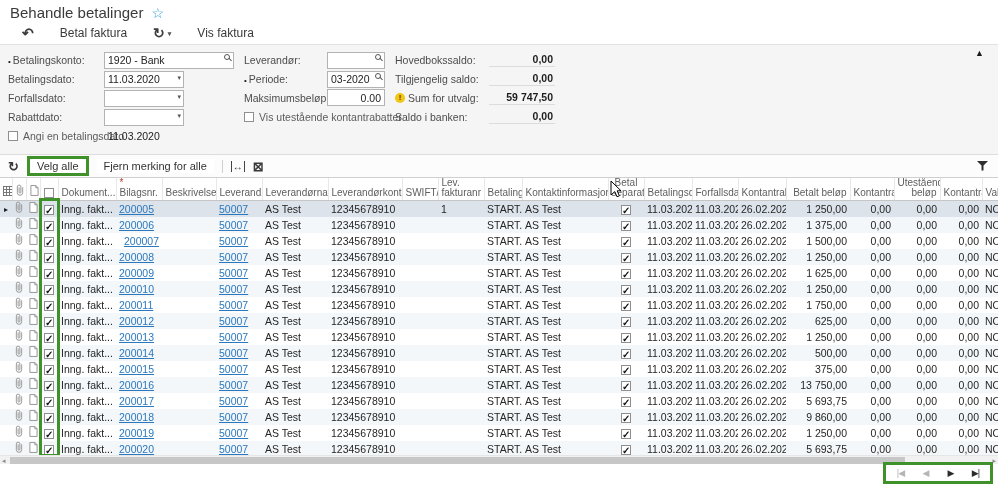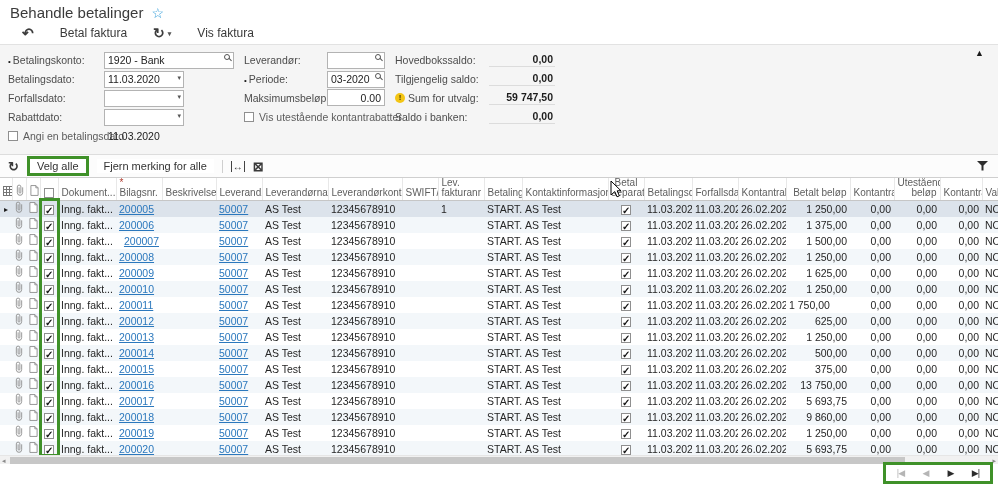--- a/index.html
+++ b/index.html
@@ -445,21 +445,21 @@
           <td style="text-align:left">AS Test</td>
           <td style="text-align:left">12345678910</td>
           <td style="text-align:left"></td>
           <td style="text-align:left"></td>
           <td style="text-align:left">START...</td>
           <td style="text-align:left">AS Test</td>
           <td style="text-align:center"><span class="cbox checked"></span></td>
           <td style="text-align:left">11.03.2020</td>
           <td style="text-align:left">11.03.2020</td>
           <td style="text-align:left">26.02.2020</td>
-          <td style="">1 750,00</td>
+          <td style="text-align:right">1 750,00</td>
           <td style="text-align:right">0,00</td>
           <td style="text-align:right">0,00</td>
           <td style="text-align:right">0,00</td>
           <td style="text-align:left">NOK</td>
         </tr>
         <tr class="alt">
           <td class="c-marker"></td>
           <td class="c-ic"><svg width="8" height="12" viewBox="0 0 9 13">
               <path d="M7.5 3.5v6a3 3 0 0 1-6 0V3a2 2 0 0 1 4 0v6a1 1 0 0 1-2 0V3.5" fill="none" stroke="#8d8d8d" stroke-width="1"></path>
             </svg></td>

